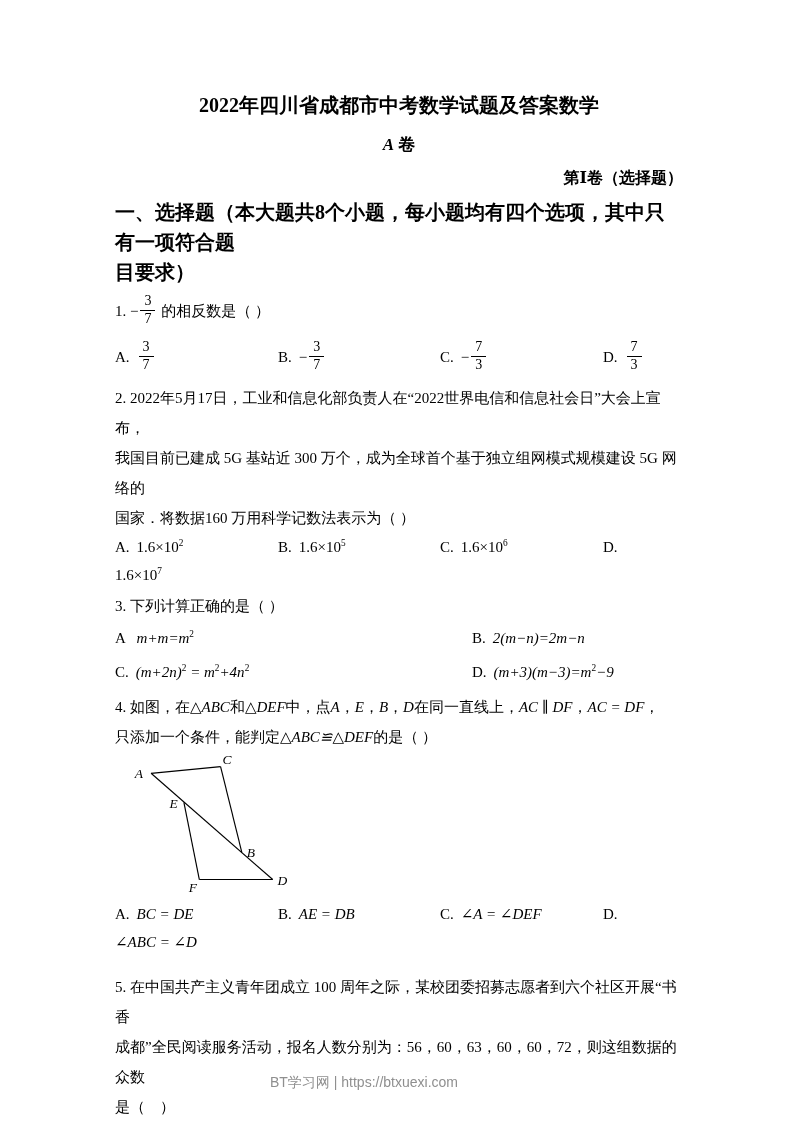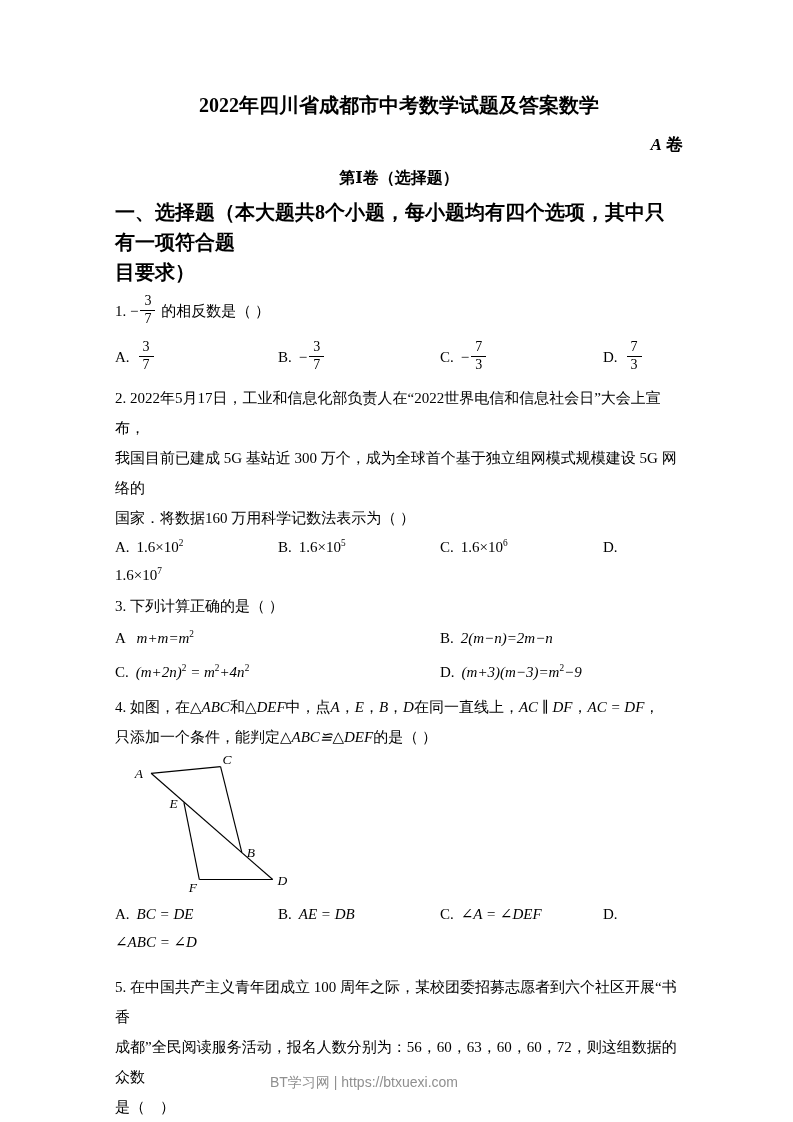--- a/index.html
+++ b/index.html
@@ -8,34 +8,34 @@
     position:relative;
     width:732px; height:1122px;
     background:#ffffff;
     color:#000;
     font-family:"Liberation Serif","DejaVu Serif",serif;
     font-size:15px;
     overflow:hidden;
   }
   .content { position:absolute; left:115px; top:92px; width:568px; }
   .title { font-size:20px; font-weight:bold; text-align:center; line-height:26px; }
-  .vol { text-align:right; font-weight:bold; font-size:17px; margin-top:16px; line-height:22px; }
-  .sect { text-align:center; font-weight:bold; font-size:16px; margin-top:11px; line-height:22px; }
+  .vol { text-align:center; font-weight:bold; font-size:17px; margin-top:16px; line-height:22px; }
+  .sect { text-align:right; font-weight:bold; font-size:16px; margin-top:11px; line-height:22px; }
   .heading { font-size:20px; font-weight:bold; line-height:30px; margin-top:8px; }
   .pline { line-height:30px; }
   .stem { line-height:30px; margin-top:3px; }
   .q1stem { margin-top:5px; line-height:38px; }
   .it { font-style:italic; }
   sup { font-size:0.62em; vertical-align:super; line-height:0; }
   .frac { display:inline-block; vertical-align:middle; text-align:center; line-height:1.05; margin:0 2px 4px 2px; font-size:14px; }
   .frac .fn { display:block; border-bottom:1px solid #000; padding:0 4px 1px 4px; }
   .frac .fd { display:block; padding-top:1px; }
   .opt-row4 { display:grid; grid-template-columns:163px 162px 163px 1fr; line-height:28px; align-items:center; }
   .opt-row4.tall { line-height:40px; margin-top:6px; }
-  .opt-row2 { display:grid; grid-template-columns:325px 1fr; line-height:34px; }
+  .opt-row2 { display:grid; grid-template-columns:325px 1fr; line-height:34px;gap:32px; }
   .lbl { margin-right:7px; }
   .overflow-line { line-height:28px; }
   .figure-wrap { margin:2px 0 2px 4px; }
   .fig-label { font-family:"Liberation Serif","DejaVu Serif",serif; font-style:italic; font-size:14px; }
   .footer {
     position:absolute; left:0; right:4px; bottom:30px;
     text-align:center; color:#8f8f8f; font-size:14px;
     font-family:"Liberation Sans","DejaVu Sans",sans-serif;
   }
 </style>

